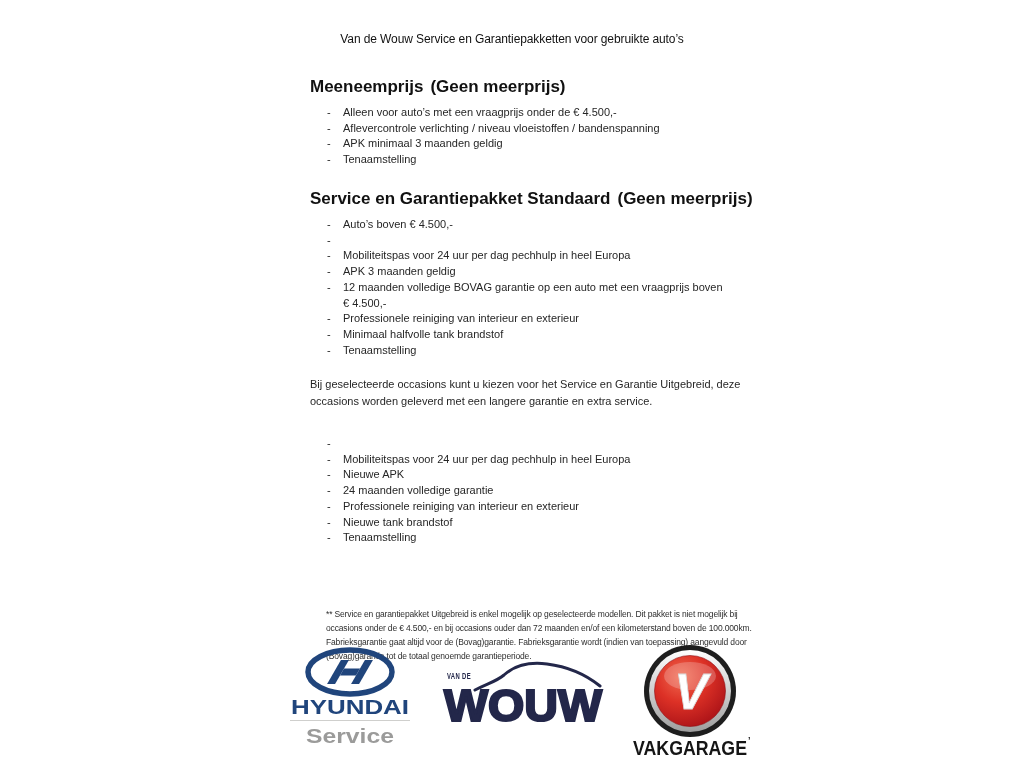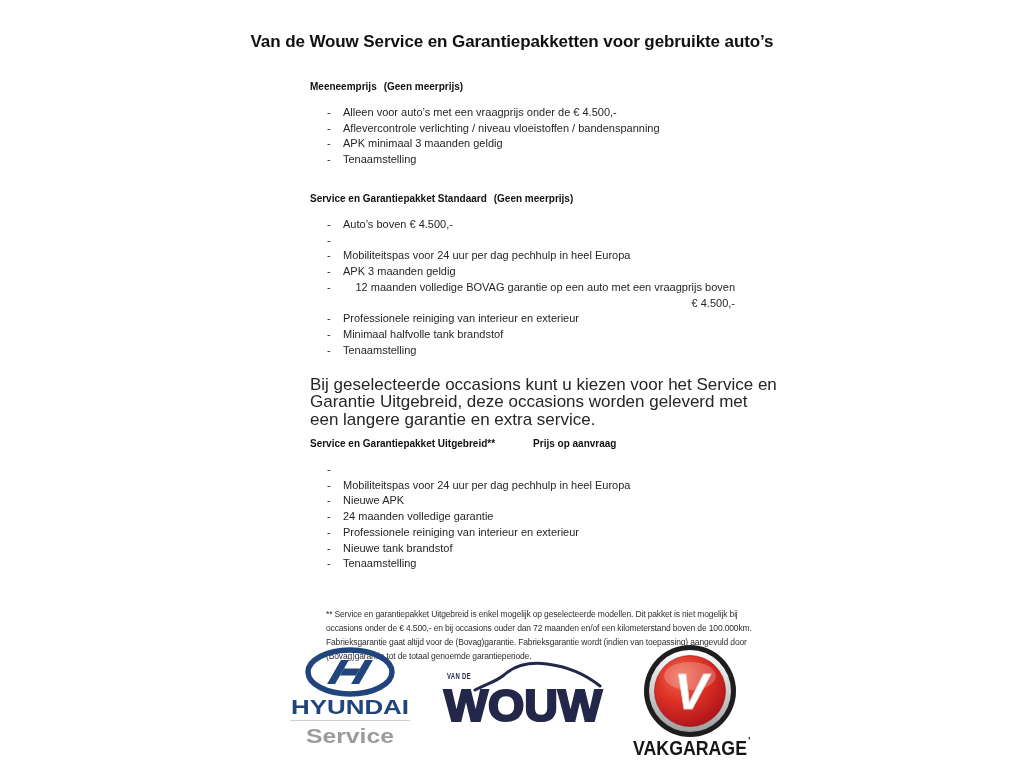--- a/index.html
+++ b/index.html
@@ -5,39 +5,39 @@
   html,body{margin:0;padding:0;}
   body{
     width:1024px;height:768px;background:#ffffff;
     font-family:"Liberation Sans",sans-serif;color:#1f1f1f;
     -webkit-font-smoothing:antialiased;
   }
   .doc{position:relative;width:1024px;height:768px;background:#ffffff;overflow:hidden;}
 
   .title{
     position:absolute;top:32px;left:0;width:1024px;text-align:center;
-    font-size:17px;font-weight:bold;color:#111;letter-spacing:-0.1px;
+    font-size:12px;font-weight:normal;color:#111;letter-spacing:-0.1px;
   }
 
   .sec{position:absolute;left:310px;width:445px;}
   .sec.s1{top:79px;}
   .sec.s2{top:191px;}
   .sec.s3{top:436px;}
-  .sec-h{display:flex;font-size:10px;font-weight:bold;color:#111;line-height:15px;margin-bottom:11px;}
+  .sec-h{display:flex;font-size:17px;font-weight:bold;color:#111;line-height:15px;margin-bottom:11px;}
   .h-note{margin-left:7px;}
   .s3 .h-note{margin-left:38px;}
 
   .list{padding-left:17px;}
   .li{display:flex;font-size:11px;line-height:15.7px;color:#262626;}
   .dash{width:16px;flex:none;}
-  .li-text{max-width:392px;text-align:right;}
+  .li-text{max-width:392px;}
 
   .para{
     position:absolute;left:310px;top:376px;width:468px;margin:0;
-    font-size:17px;line-height:17.3px;color:#262626;
+    font-size:11px;line-height:17.3px;color:#262626;
   }
   .footnote{
     position:absolute;left:310px;top:591px;width:436px;margin:16px;
     font-size:8.5px;line-height:14px;letter-spacing:-0.15px;color:#2e2e2e;
   }
 
   .logo{position:absolute;}
   .logo-hyundai{left:286px;top:646px;}
   .logo-wouw{left:441px;top:660px;}
   .logo-vakgarage{left:630px;top:641px;}
@@ -111,24 +111,20 @@
         <div class="li">
           <span class="dash">-</span>
           <span class="li-text">Tenaamstelling</span>
         </div>
       </div>
   </section>
 
   <p class="para">Bij geselecteerde occasions kunt u kiezen voor het Service en Garantie Uitgebreid, deze occasions worden geleverd met een langere garantie en extra service.</p>
 
   <section class="sec s3">
-    <div class="sec-h">
-      <span class="h-main">Service en Garantiepakket Uitgebreid**</span>
-      <span class="h-note">Prijs op aanvraag</span>
-    </div>
     <div class="list">
         <div class="li">
           <span class="dash">-</span>
         </div>
         <div class="li">
           <span class="dash">-</span>
           <span class="li-text">Mobiliteitspas voor 24 uur per dag pechhulp in heel Europa</span>
         </div>
         <div class="li">
           <span class="dash">-</span>

